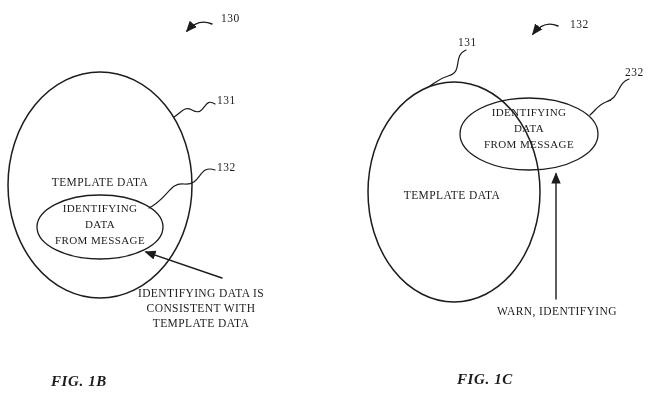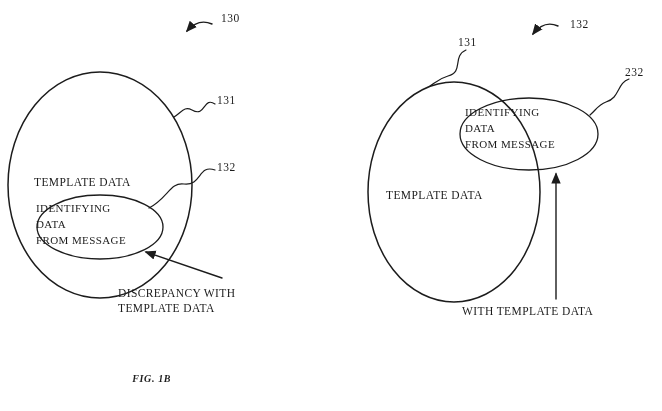--- a/index.html
+++ b/index.html
@@ -17,30 +17,30 @@
   .ref {
     position: absolute;
     font-size: 11.5px;
     letter-spacing: 0.5px;
     white-space: nowrap;
   }
   .lbl {
     position: absolute;
     font-size: 11.5px;
     letter-spacing: 0.4px;
-    text-align: left;
+    text-align: center;
     line-height: 15px;
   }
   .inner-label { line-height: 16px; font-size: 11px; }
   .fig-caption {
     position: absolute;
-    font-size: 10px;
+    font-size: 15px;
     font-weight: bold;
     font-style: italic;
-    text-align: right;
+    text-align: left;
     letter-spacing: 0.6px;
   }
 </style>
 </head>
 <body>
 
 <div class="canvas">
 
   <svg class="shapes" width="662" height="411" viewBox="0 0 662 411">
     <defs>
@@ -72,36 +72,38 @@
 
   <div class="lbl" style="left:34px;top:175px;width:132px">TEMPLATE DATA</div>
 
   <div class="lbl inner-label" style="left:36px;top:200px;width:128px">
     <div>IDENTIFYING</div>
     <div>DATA</div>
     <div>FROM MESSAGE</div>
   </div>
 
   <div class="lbl" style="left:118px;top:286px;width:166px">
-    <div>DISCREPANCY WITH</div>
+    <div>IDENTIFYING DATA IS</div>
+    <div>CONSISTENT WITH</div>
     <div>TEMPLATE DATA</div>
   </div>
 
   <div class="fig-caption" style="left:51px;top:373px;width:120px">FIG. 1B</div>
 
   <div class="ref" style="left:570px;top:18px">132</div>
   <div class="ref" style="left:458px;top:36px">131</div>
   <div class="ref" style="left:625px;top:66px">232</div>
 
   <div class="lbl" style="left:386px;top:188px;width:132px">TEMPLATE DATA</div>
 
   <div class="lbl inner-label" style="left:465px;top:104px;width:128px">
     <div>IDENTIFYING</div>
     <div>DATA</div>
     <div>FROM MESSAGE</div>
   </div>
 
   <div class="lbl" style="left:462px;top:304px;width:190px">
-    <div>WITH TEMPLATE DATA</div>
+    <div>WARN, IDENTIFYING</div>
   </div>
 
+  <div class="fig-caption" style="left:457px;top:371px;width:120px">FIG. 1C</div>
 
 </div>
 
 </body></html>

